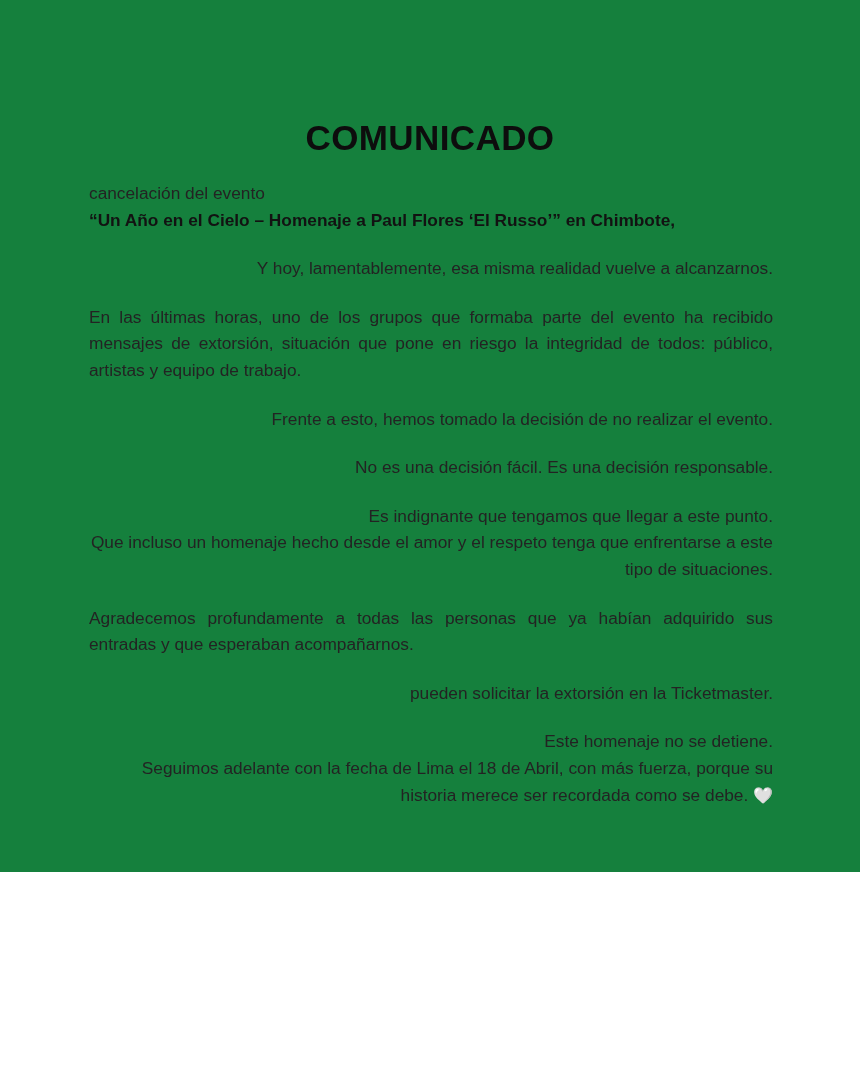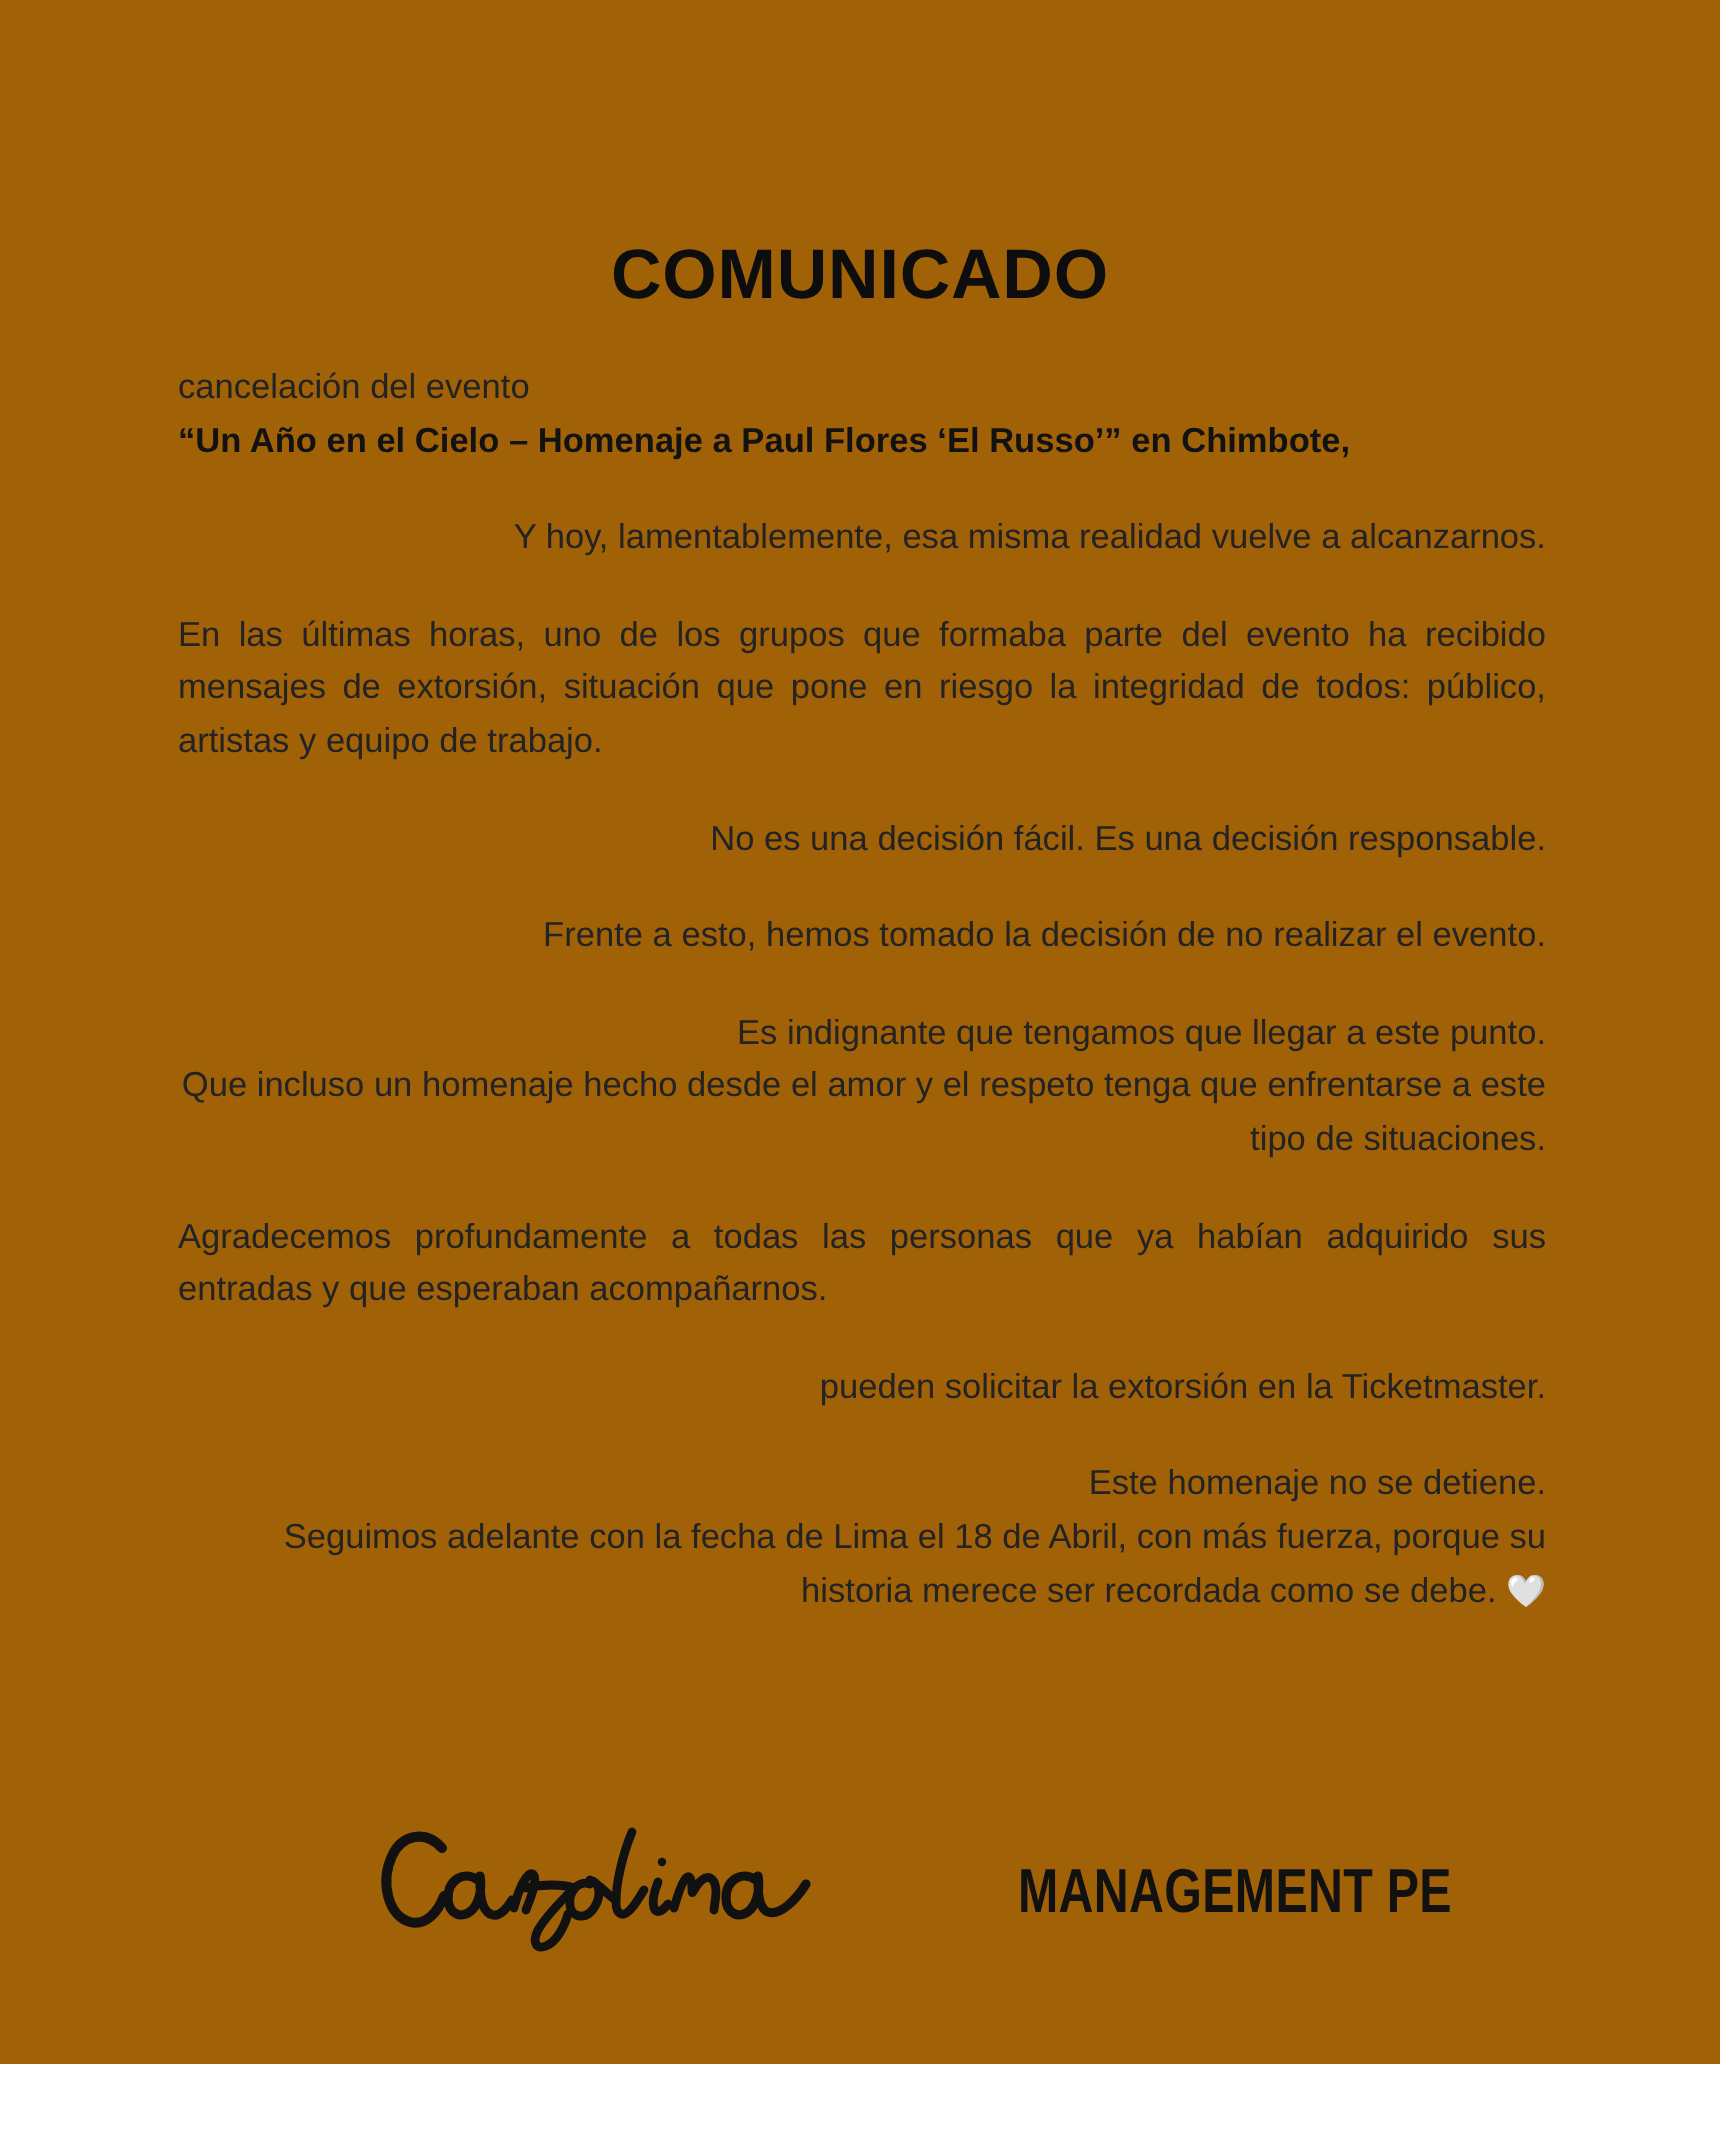--- a/index.html
+++ b/index.html
@@ -9,23 +9,23 @@
     background: #ffffff;
   }
   body {
     font-family: "Liberation Sans", sans-serif;
     color: #1a1a1a;
   }
 
   .page {
     position: relative;
     width: 860px;
-    height: 1032px;
+    height: 872px;
     margin: 0 auto;
-    background: #a16207;
+    background: #15803d;
     overflow: hidden;
     box-sizing: border-box;
   }
 
   
   .doc-title {
     position: absolute;
     left: 0;
     top: 96px;
     width: 860px;
@@ -144,23 +144,23 @@
       <span class="line bold-line bold-block">“Un Año en el Cielo – Homenaje a Paul Flores ‘El Russo’” en Chimbote,</span>
     </p>
 
     <div style="height:22px"></div>
 
 
     <p class="para left">Y hoy, lamentablemente, esa misma realidad vuelve a alcanzarnos.</p>
 
     <p class="para">En las últimas horas, uno de los grupos que formaba parte del evento ha recibido mensajes de extorsión, situación que pone en riesgo la integridad de todos: público, artistas y equipo de trabajo.</p>
 
+    <p class="para left">Frente a esto, hemos tomado la decisión de no realizar el evento.</p>
+
     <p class="para left">No es una decisión fácil. Es una decisión responsable.</p>
-
-    <p class="para left">Frente a esto, hemos tomado la decisión de no realizar el evento.</p>
 
     <p class="para left">
       <span class="line">Es indignante que tengamos que llegar a este punto.</span>
       <span class="line">Que incluso un homenaje hecho desde el amor y el respeto tenga que enfrentarse a este tipo de situaciones.</span>
     </p>
 
     <p class="para">Agradecemos profundamente a todas las personas que ya habían adquirido sus entradas y que esperaban acompañarnos.</p>
 
     <p class="para left">pueden solicitar la extorsión en la Ticketmaster.</p>
 

